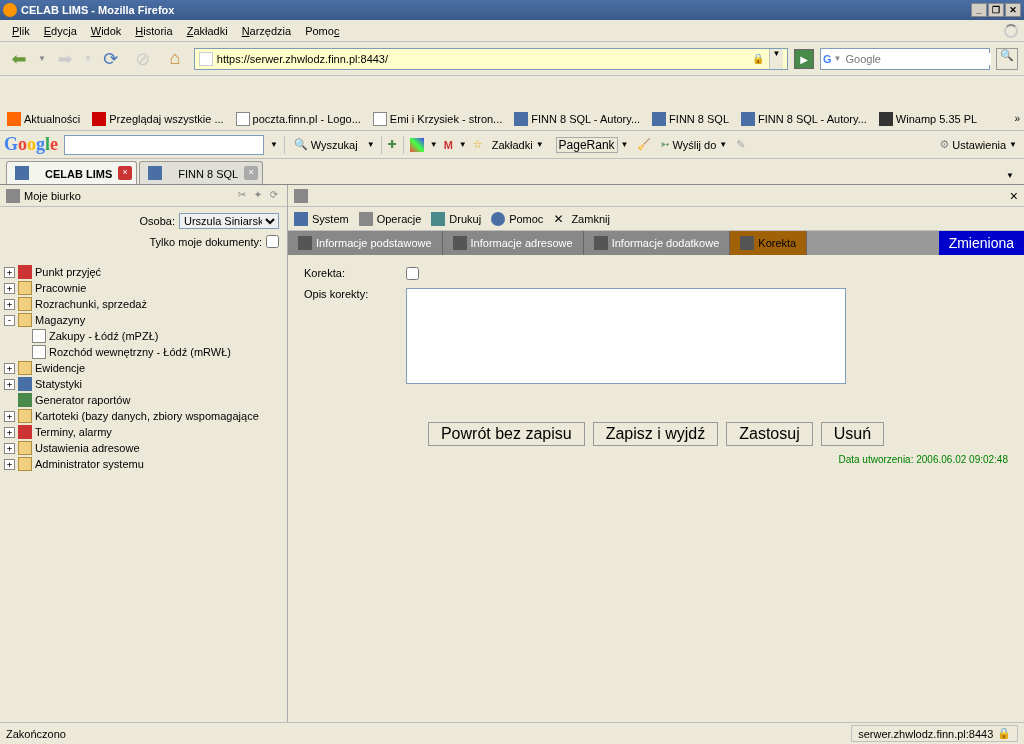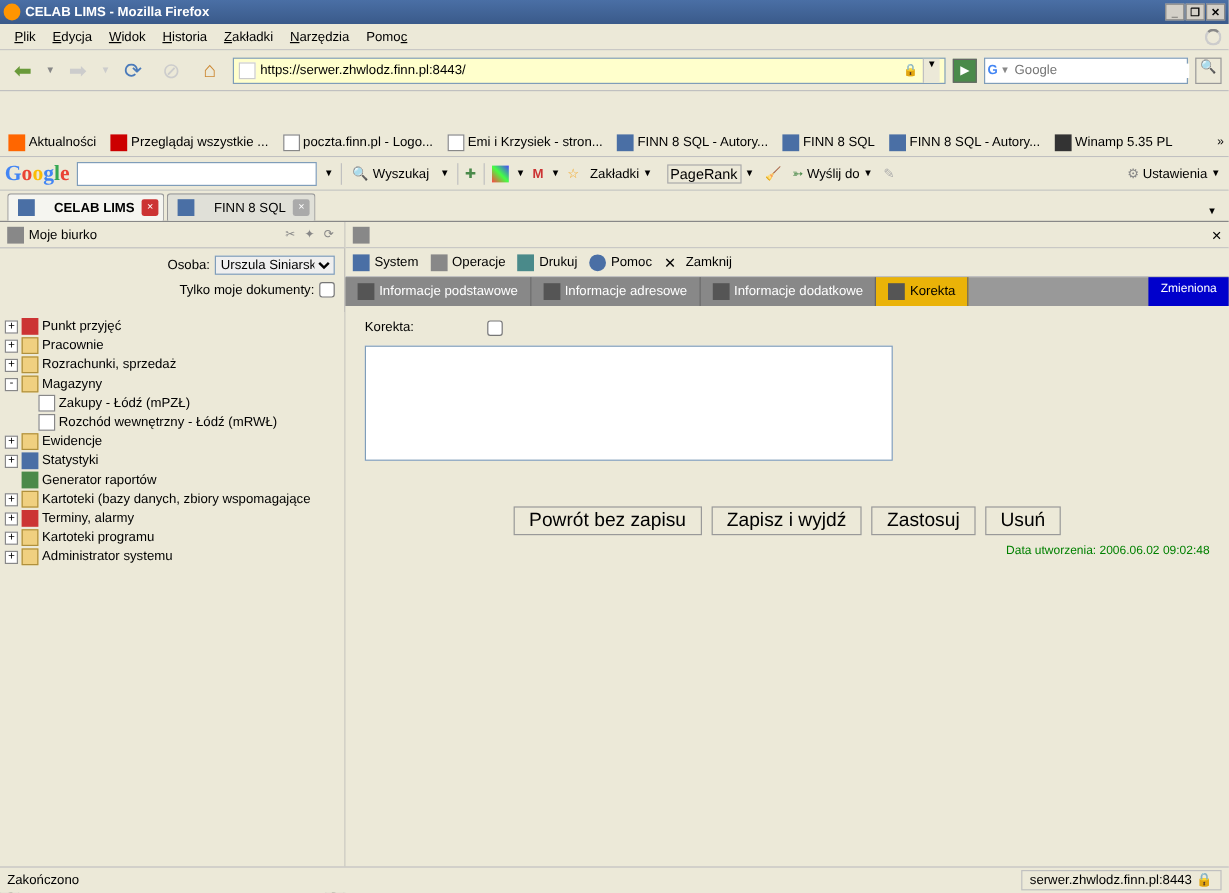--- a/index.html
+++ b/index.html
@@ -81,23 +81,23 @@
 .main-toolbar .tbtn { display: flex; align-items: center; gap: 4px; cursor: default; }
 .main-toolbar .tic { width: 14px; height: 14px; }
 .main-toolbar .tic.sys { background: #4a6fa5; }
 .main-toolbar .tic.op { background: #888; }
 .main-toolbar .tic.pr { background: #4a8a8a; }
 .main-toolbar .tic.he { background: #4a6fa5; border-radius: 50%; }
 .main-toolbar .tic.cl { font-size: 12px; background: none; }
 
 .tabs-row { height: 24px; background: #999; display: flex; align-items: stretch; }
 .mtab { padding: 4px 10px; background: #888; color: white; display: flex; align-items: center; gap: 4px; border-right: 1px solid #666; cursor: default; font-size: 11px; }
-.mtab.active { background: #eab308; color: #000; }
+.mtab.active { background: #a16207; color: #000; }
 .mtab .ic { width: 14px; height: 14px; background: #555; }
-.status-badge { margin-left: auto; background: #0000cc; color: white; padding: 4px 10px; font-size: 10px; }
+.status-badge { margin-left: auto; background: #0000cc; color: white; padding: 4px 10px; font-size: 14px; }
 
 .form-area { flex: 1; background: #ece9d8; padding: 12px 16px; display: flex; flex-direction: column; }
 .form-row { display: flex; margin-bottom: 8px; }
 .form-row label { width: 102px; }
 .form-row input[type=checkbox] { }
 .form-row textarea { width: 440px; height: 96px; border: 1px solid #7f9db9; resize: none; font-family: Tahoma; }
 .btn-row { display: flex; justify-content: center; gap: 8px; margin-top: 30px; }
 .btn { padding: 2px 12px; background: #ece9d8; border: 1px solid #999; cursor: default; font-size: 16px; }
 .meta-row { margin-top: 8px; text-align: right; color: #008000; font-size: 10px; }
 
@@ -313,21 +313,21 @@
           <span>Kartoteki (bazy danych, zbiory wspomagające</span>
         </div>
       <div class="tree-item">
           <span class="exp">+</span>
           <span class="ic red"></span>
           <span>Terminy, alarmy</span>
         </div>
       <div class="tree-item">
           <span class="exp">+</span>
           <span class="ic folder"></span>
-          <span>Kartoteki programu</span>
+          <span>Ustawienia adresowe</span>
         </div>
       <div class="tree-item">
           <span class="exp">+</span>
           <span class="ic folder"></span>
           <span>Administrator systemu</span>
         </div>
     </div>
     <div class="tree-scroll">
       <div class="arr">◄</div>
       <div class="arr r">►</div>
@@ -379,20 +379,21 @@
           <span>Korekta</span>
         </div>
       <div class="status-badge">Zmieniona</div>
     </div>
     <div class="form-area">
       <div class="form-row">
         <label>Korekta:</label>
         <input type="checkbox" style="">
       </div>
       <div class="form-row">
+        <label>Opis korekty:</label>
         <textarea style=""></textarea>
       </div>
       <div class="btn-row">
         <button class="btn">Powrót bez zapisu</button>
         <button class="btn">Zapisz i wyjdź</button>
         <button class="btn">Zastosuj</button>
         <button class="btn">Usuń</button>
       </div>
       <div class="meta-row">Data utworzenia: 2006.06.02 09:02:48</div>
     </div>

